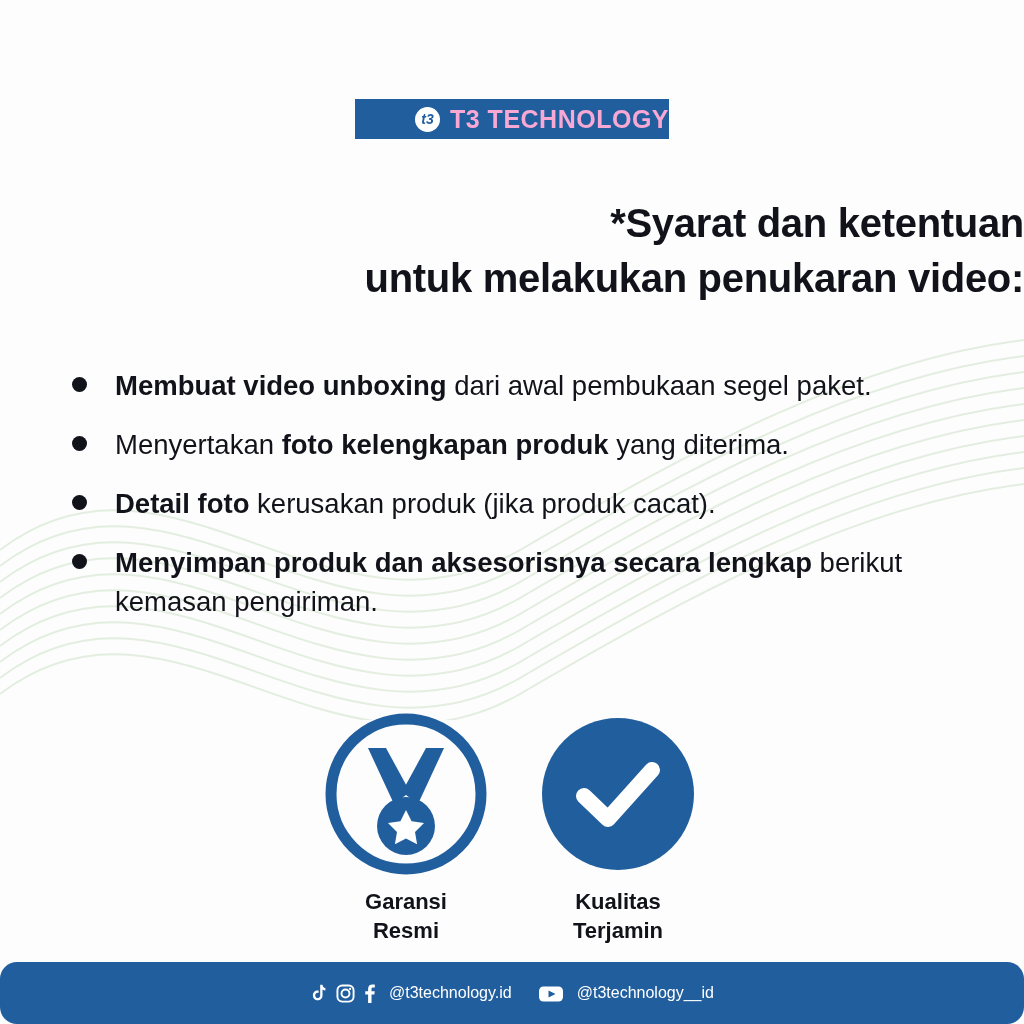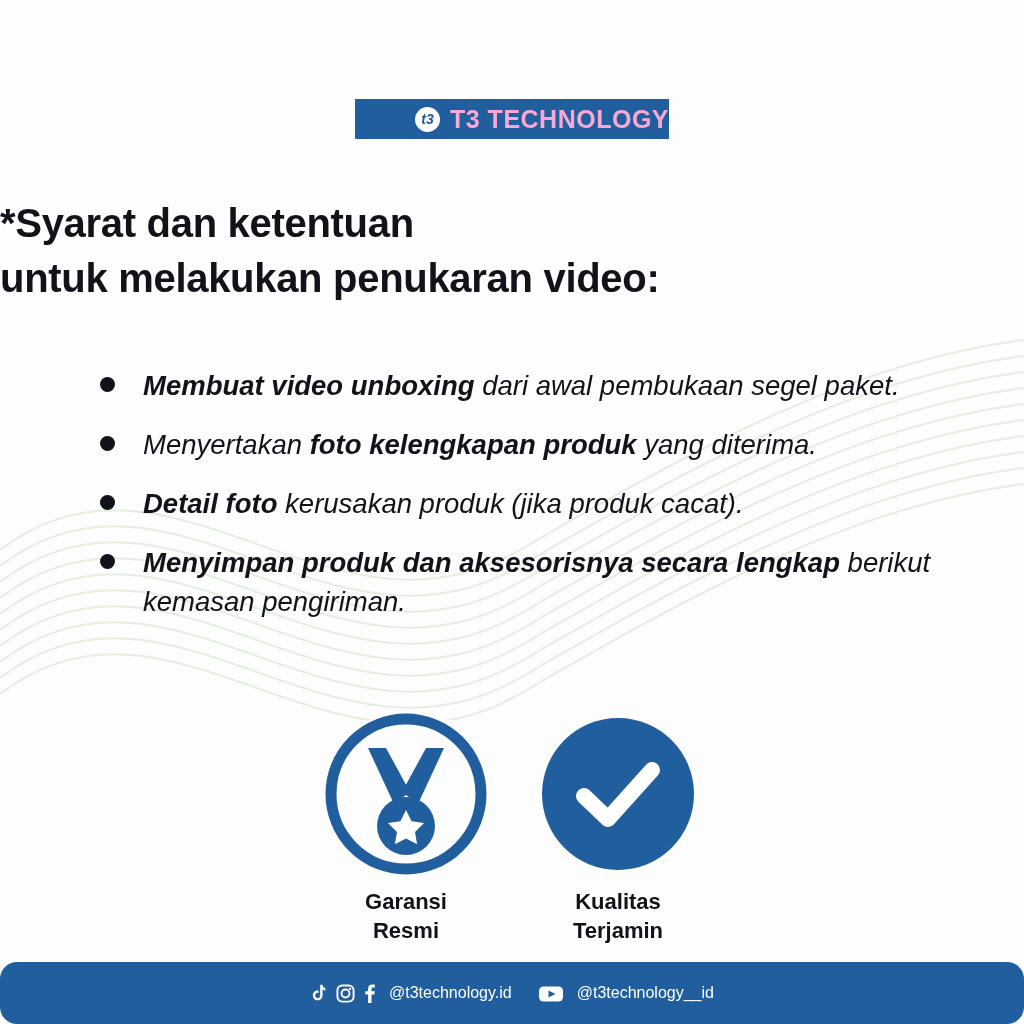--- a/index.html
+++ b/index.html
@@ -66,35 +66,34 @@
     font-weight: bold;
     letter-spacing: 0.5px;
   }
 
   
   .headline {
     position: absolute;
     left: 0;
     top: 196px;
     width: 1024px;
-    text-align: left;
+    text-align: right;
     color: #12131a;
     font-size: 40px;
     font-weight: bold;
     line-height: 1.38;
     letter-spacing: -0.3px;
   }
 
   
   .list {
     position: absolute;
-    left: 94px;
+    left: 66px;
     top: 366px;
     width: 880px;
-    font-style: italic;
   }
   .list-item {
     display: flex;
     align-items: flex-start;
     margin-bottom: 20px;
   }
   .bullet {
     flex: 0 0 auto;
     width: 15px;
     height: 15px;

